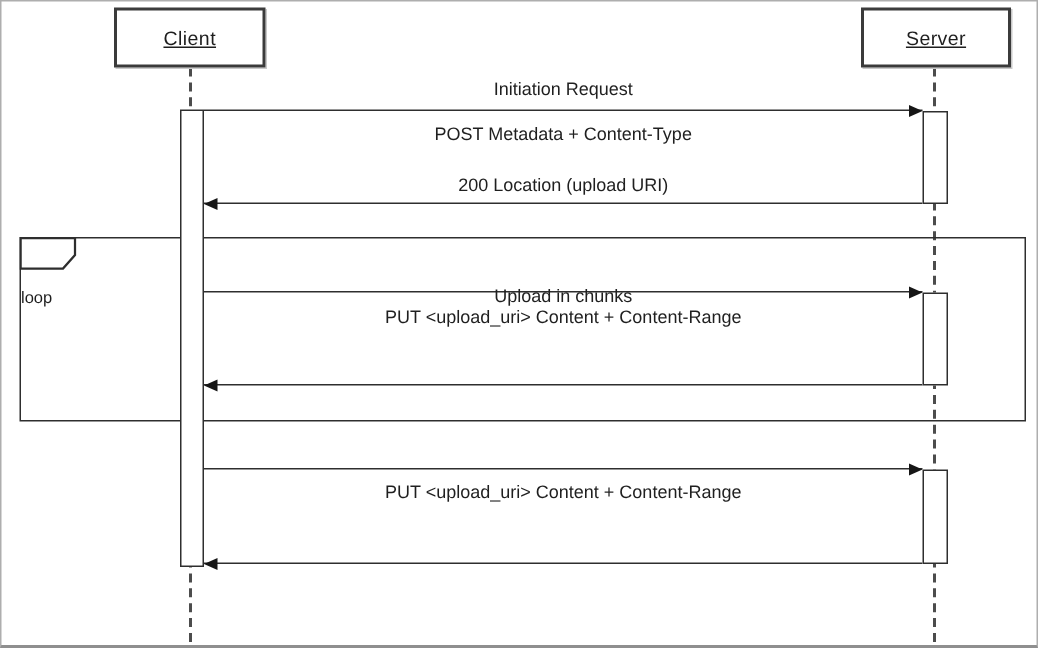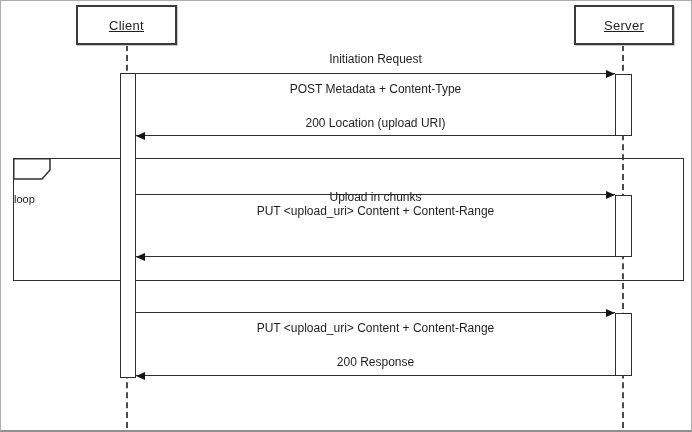--- a/index.html
+++ b/index.html
@@ -88,17 +88,16 @@
   <div class="msg-label" style="top:189px;">Upload in chunks</div>
   <div class="msg-line" style="left:135px; top:193px; width:479px;"></div>
   <div class="arrow-right" style="left:605px; top:190px;"></div>
   <div class="msg-label" style="top:203px;">PUT &lt;upload_uri&gt; Content + Content-Range</div>
   <div class="msg-line" style="left:135px; top:255px; width:479px;"></div>
   <div class="arrow-left" style="left:135px; top:252px;"></div>
 
   <div class="msg-line" style="left:135px; top:311px; width:479px;"></div>
   <div class="arrow-right" style="left:605px; top:308px;"></div>
   <div class="msg-label" style="top:320px;">PUT &lt;upload_uri&gt; Content + Content-Range</div>
-  <div class="msg-label" style="top:354px;">200 Response</div>
   <div class="msg-line" style="left:135px; top:374px; width:479px;"></div>
   <div class="arrow-left" style="left:135px; top:371px;"></div>
 
 </div>
 
 </body></html>

